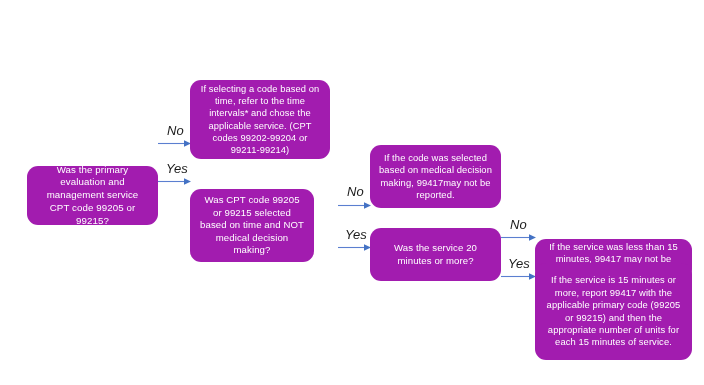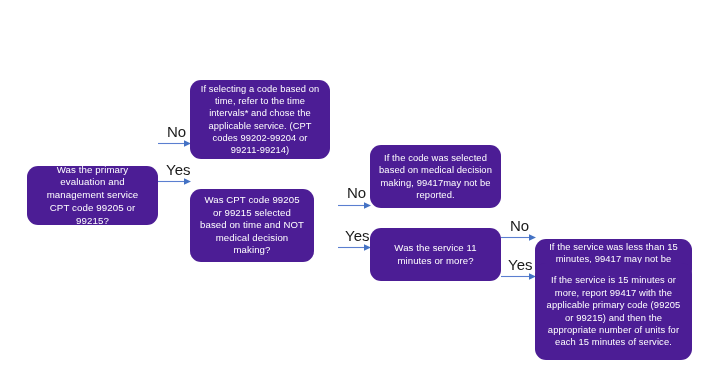--- a/index.html
+++ b/index.html
@@ -10,43 +10,44 @@
   #canvas {
     position: relative;
     width: 704px;
     height: 385px;
     background: #ffffff;
     overflow: hidden;
     font-family: "Liberation Sans", sans-serif;
   }
   .node {
     position: absolute;
-    background: #4c1d95;
+    background: #a21caf;
     border-radius: 11px;
     color: #ffffff;
     display: flex;
     align-items: center;
     justify-content: center;
     text-align: center;
     box-sizing: border-box;
     padding: 5px 9px;
     line-height: 1.32;
     letter-spacing: 0.1px;
   }
   .node-text {
     display: block;
     width: 100%;
     white-space: pre-line;
   }
   .edge-label {
     position: absolute;
     color: #1a1a1a;
-    font-size: 15px;
+    font-size: 13px;
     line-height: 1;
     white-space: nowrap;
+    font-style: italic;
   }
   .connector {
     position: absolute;
     height: 11px;
     display: block;
     overflow: visible;
     pointer-events: none;
   }
 
   
@@ -117,21 +118,21 @@
   <div id="n2" class="node">
     <span class="node-text">If selecting a code based on time, refer to the time intervals* and chose the applicable service. (CPT codes 99202-99204 or 99211-99214)</span>
   </div>
   <div id="n3" class="node">
     <span class="node-text">Was CPT code 99205 or 99215 selected based on time and NOT medical decision making?</span>
   </div>
   <div id="n4" class="node">
     <span class="node-text">If the code was selected based on medical decision making, 99417may not be reported.</span>
   </div>
   <div id="n5" class="node">
-    <span class="node-text">Was the service 11 minutes or more?</span>
+    <span class="node-text">Was the service 20 minutes or more?</span>
   </div>
   <div id="n6" class="node">
     <span class="node-text">If the service was less than 15 minutes, 99417 may not be reported.</span>
   </div>
   <div id="n7" class="node">
     <span class="node-text">If the service is 15 minutes or more, report 99417 with the applicable primary code (99205 or 99215) and then the appropriate number of units for each 15 minutes of service.</span>
   </div>
 
 </div>
 

